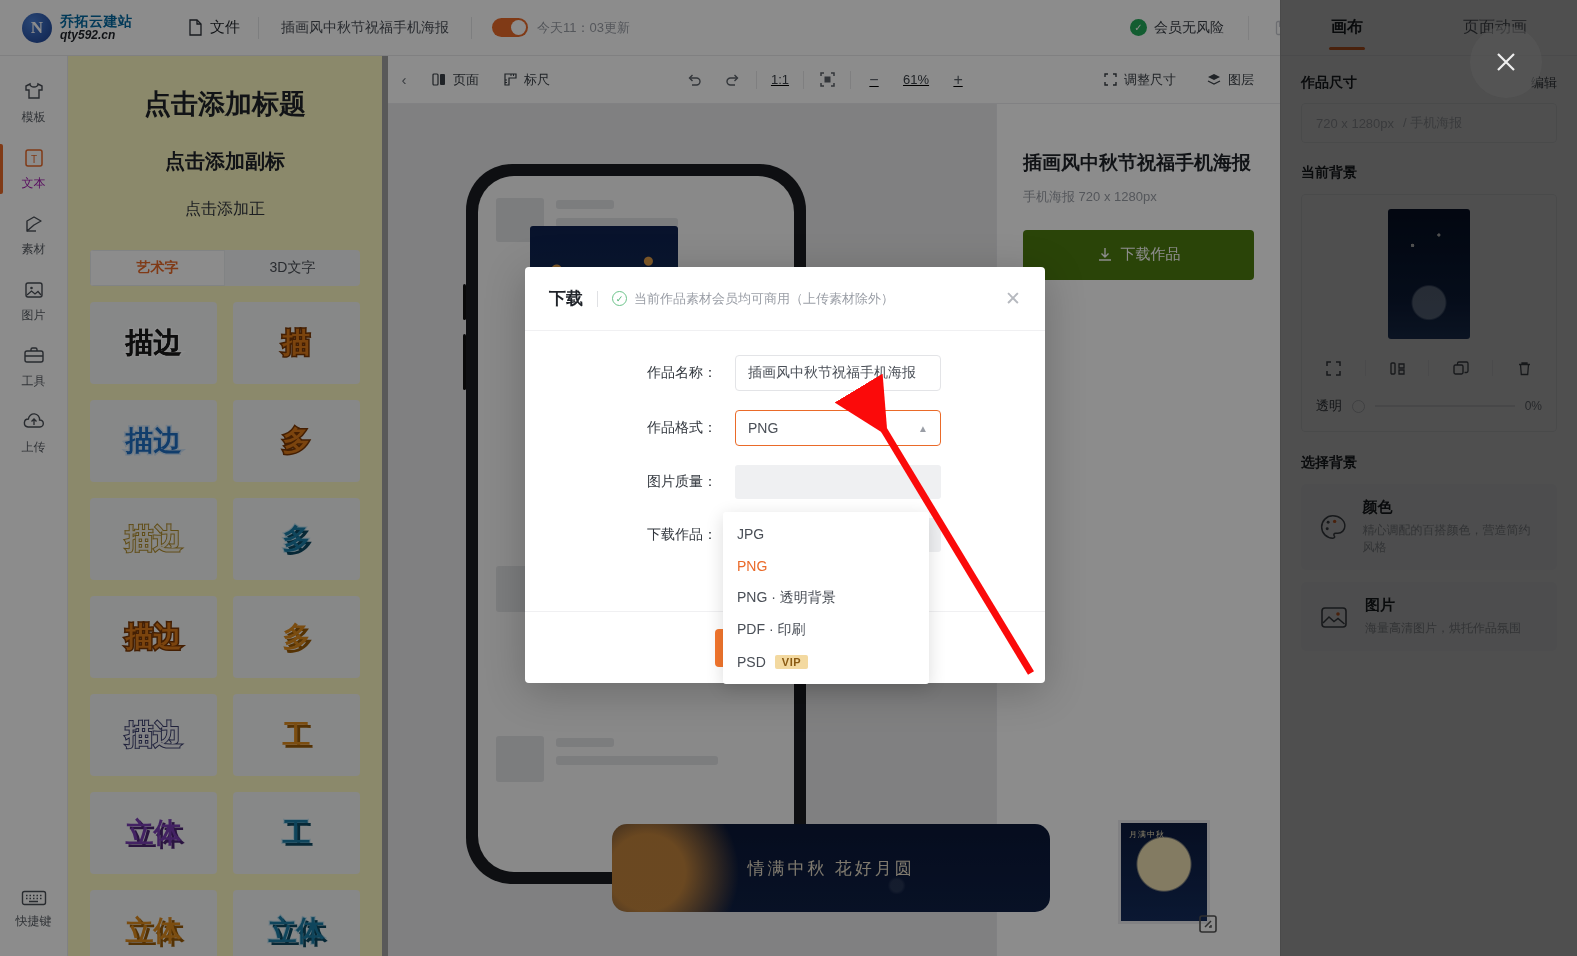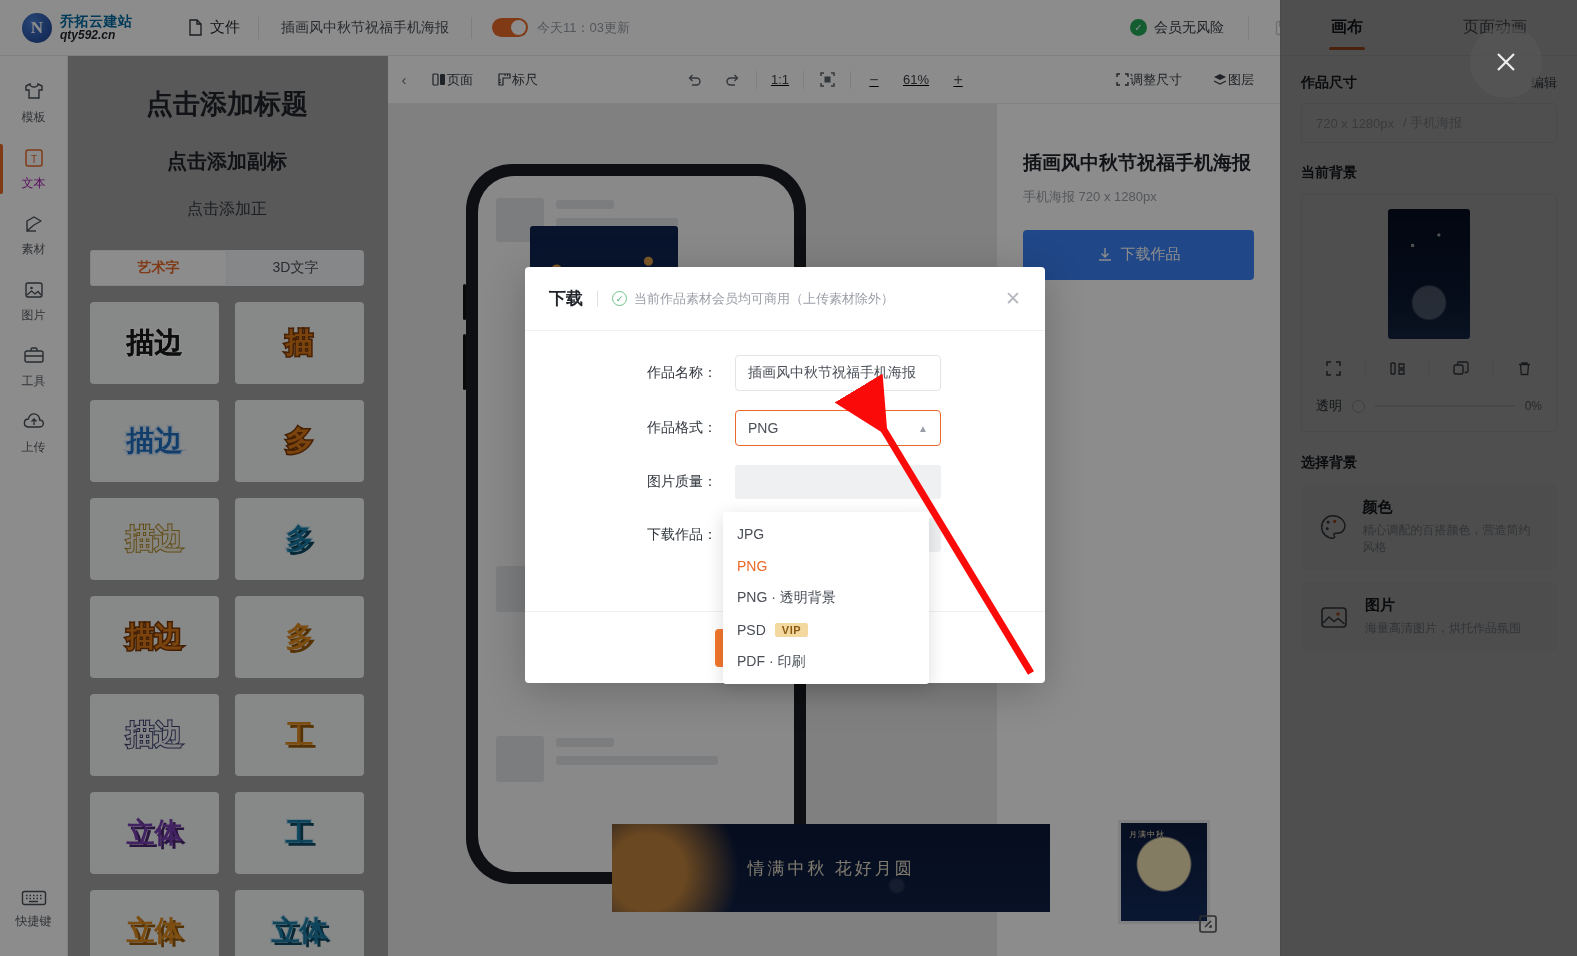--- a/index.html
+++ b/index.html
@@ -79,21 +79,21 @@
   .rail-item.active .lbl { color: #a21caf; }
   .rail-item.active::before {
     content:""; position:absolute; left:0; top:8px; width:3px; height:50px; background:#ea6a29; border-radius:0 2px 2px 0;
   }
   .rail-spacer { flex: 1; }
   .rail-bottom { margin-bottom: 14px; }
 
   
   #panel {
     position: absolute; top: 56px; left: 68px; width: 320px; height: 900px;
-    background: #a3a3a3; border-right: 2px solid #a3a3a3; overflow: hidden; z-index: 3;
+    background: #fef9c3; border-right: 6px solid #a3a3a3; overflow: hidden; z-index: 3;
   }
   .panel-heads { padding: 16px 0 6px; text-align:center; }
   .ph1 { font-size: 27px; font-weight: bold; color:#1f2329; padding: 14px 0; cursor:pointer;}
   .ph2 { font-size: 20px; font-weight: bold; color:#1f2329; padding: 12px 0; cursor:pointer;}
   .ph3 { font-size: 16px; color:#33383f; padding: 12px 0 18px; cursor:pointer;}
   .seg {
     display:flex; margin: 6px 22px 12px; background:#f5f6f7; border-radius:4px; overflow:hidden;
   }
   .seg-btn { flex:1; text-align:center; padding:9px 0; font-size:14px; color:#4b5058; cursor:pointer; }
   .seg-btn.active { background:#fff; color:#ea6a29; box-shadow: 0 0 0 1px #eceef0 inset; font-weight:600;}
@@ -114,21 +114,21 @@
   .w-g { color:#e08c1e; text-shadow: 3px 3px 0 #9c5c06; }
   .w-h { color:#1d7fa8; text-shadow: 3px 3px 0 #0d4a63; -webkit-text-stroke:2px #bfe0ef; paint-order: stroke fill;}
 
   
   #ctoolbar {
     position:absolute; top:56px; left:388px; width:892px; height:48px;
     background:#fff; border-bottom:1px solid #ececee;
     display:flex; align-items:center; gap:0; z-index:3;
   }
   .ct-back { width:32px; display:flex; align-items:center; justify-content:center; color:#6b7078; cursor:pointer; font-size:15px; }
-  .ct-item { display:flex; align-items:center; font-size:13px; color:#3b4047; padding:0 12px; cursor:pointer; }
+  .ct-item { display:flex; align-items:center; gap:6px; font-size:13px; color:#3b4047; padding:0 12px; cursor:pointer; }
   .ct-mid { margin-left:auto; display:flex; align-items:center; gap:0;text-decoration:underline; }
   .ct-ic { width:38px; height:34px; display:flex; align-items:center; justify-content:center; color:#5d636b; cursor:pointer; }
   .ct-zoom { font-size:13px; color:#3b4047; padding:0 10px; cursor:pointer; }
   .ct-divider { width:1px; height:18px; background:#e7e8ea; margin:0 4px; }
   .ct-right { margin-left:auto; display:flex; align-items:center; gap:6px; padding-right:14px; }
 
   
   #canvasarea {
     position:absolute; top:104px; left:388px; width:608px; height:852px;
     background:#e9eaec; overflow:hidden; z-index:2;
@@ -150,21 +150,21 @@
   .phone-side { position:absolute; left:-3px; width:3px; background:#111; border-radius:2px;}
 
   
   #infocol {
     position:absolute; top:104px; left:996px; width:284px; height:852px;
     background:#fff; border-left:1px solid #ececee; z-index:3; padding:46px 26px 0;
   }
   .info-title { font-size:19px; font-weight:bold; color:#1f2329; line-height:1.4; }
   .info-sub { font-size:13px; color:#9a9ea6; margin-top:11px; }
   .info-dl {
-    margin-top:24px; height:50px; background:#3b82f6; color:#fff; border-radius:4px;
+    margin-top:24px; height:50px; background:#4d7c0f; color:#fff; border-radius:4px;
     display:flex; align-items:center; justify-content:center; gap:8px; font-size:15px; cursor:pointer;
   }
 
   
   #rsidebar {
     position:absolute; top:0; right:0; width:297px; height:956px;
     background:#fff; border-left:1px solid #ececee; z-index:6;
   }
   .rs-tabs { display:flex; height:56px; align-items:center; justify-content:space-around; border-bottom:1px solid #eeeff1; }
   .rs-tab { font-size:16px; color:#5a5f66; position:relative; height:56px; display:flex; align-items:center; cursor:pointer; }
@@ -216,21 +216,21 @@
   
   #bottomstrip {
     position:absolute; left:388px; bottom:0; width:892px; height:150px; z-index:3;
   }
   .bs-banner {
     position:absolute; left:224px; top:18px; width:438px; height:88px;
     background:
       radial-gradient(circle at 8% 55%, rgba(226,150,60,.85) 0 38px, rgba(226,150,60,0) 92px),
       radial-gradient(circle at 65% 70%, rgba(255,255,255,.10) 0 6px, rgba(0,0,0,0) 9px),
       linear-gradient(#0b1838, #0f2045);
-    display:flex; align-items:center; justify-content:center;
+    display:flex; align-items:center; justify-content:center;border-radius:15px;
   }
   .bs-banner-txt { color:#e7ddc8; font-size:17px; letter-spacing:3px; font-family:"Liberation Serif", serif; }
   .bs-thumb-wrap {
     position:absolute; right:70px; top:14px; width:92px; height:104px; background:#ececee; padding:3px;
   }
   .bs-thumb {
     width:100%; height:100%;
     background:
       radial-gradient(circle at 50% 42%, #efe0b2 0 26px, rgba(239,224,178,0) 28px),
       linear-gradient(#0c1b3e, #142c5c);
@@ -694,25 +694,25 @@
         <div class="m-opt">
           <span>JPG</span>
         </div>
         <div class="m-opt sel">
           <span>PNG</span>
         </div>
         <div class="m-opt">
           <span>PNG · 透明背景</span>
         </div>
         <div class="m-opt">
+          <span>PDF · 印刷</span>
+        </div>
+        <div class="m-opt">
           <span>PSD</span>
           <span class="m-vip">VIP</span>
-        </div>
-        <div class="m-opt">
-          <span>PDF · 印刷</span>
         </div>
       </div>
     </div>
 
     <div class="m-foot">
       <div class="m-dl-btn">点击下载</div>
     </div>
   </div>
 
   <svg id="arrow">

